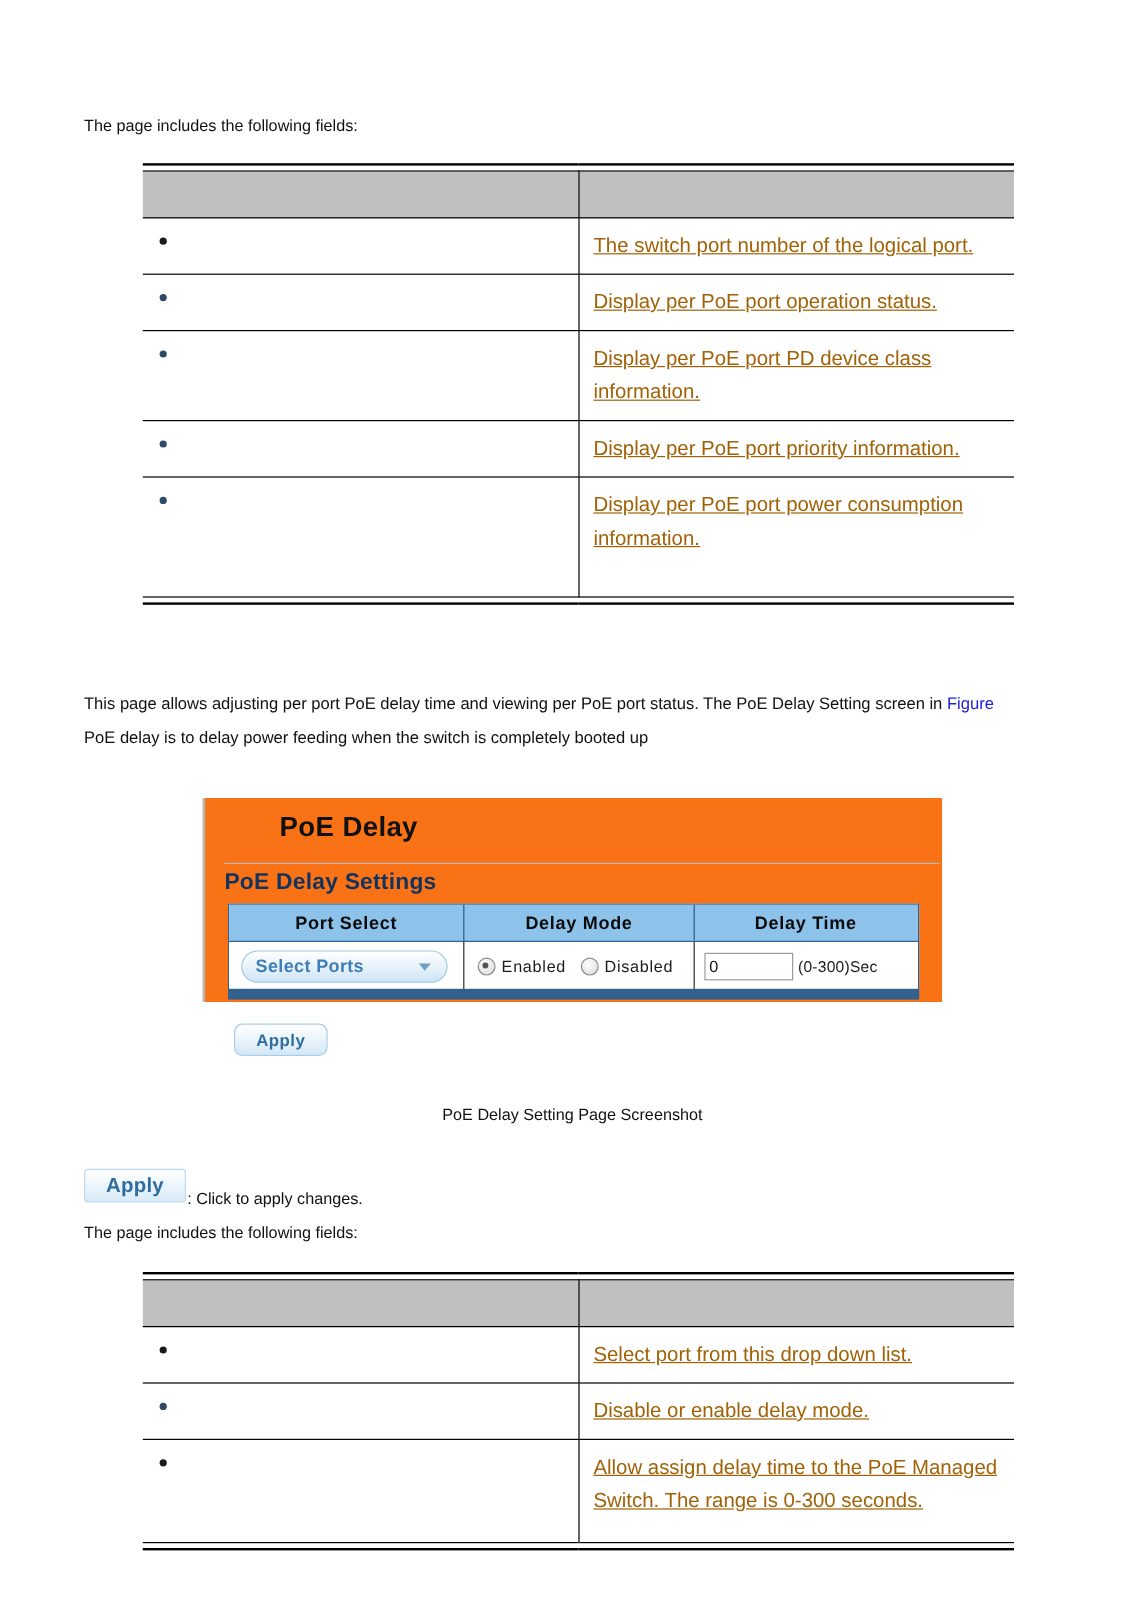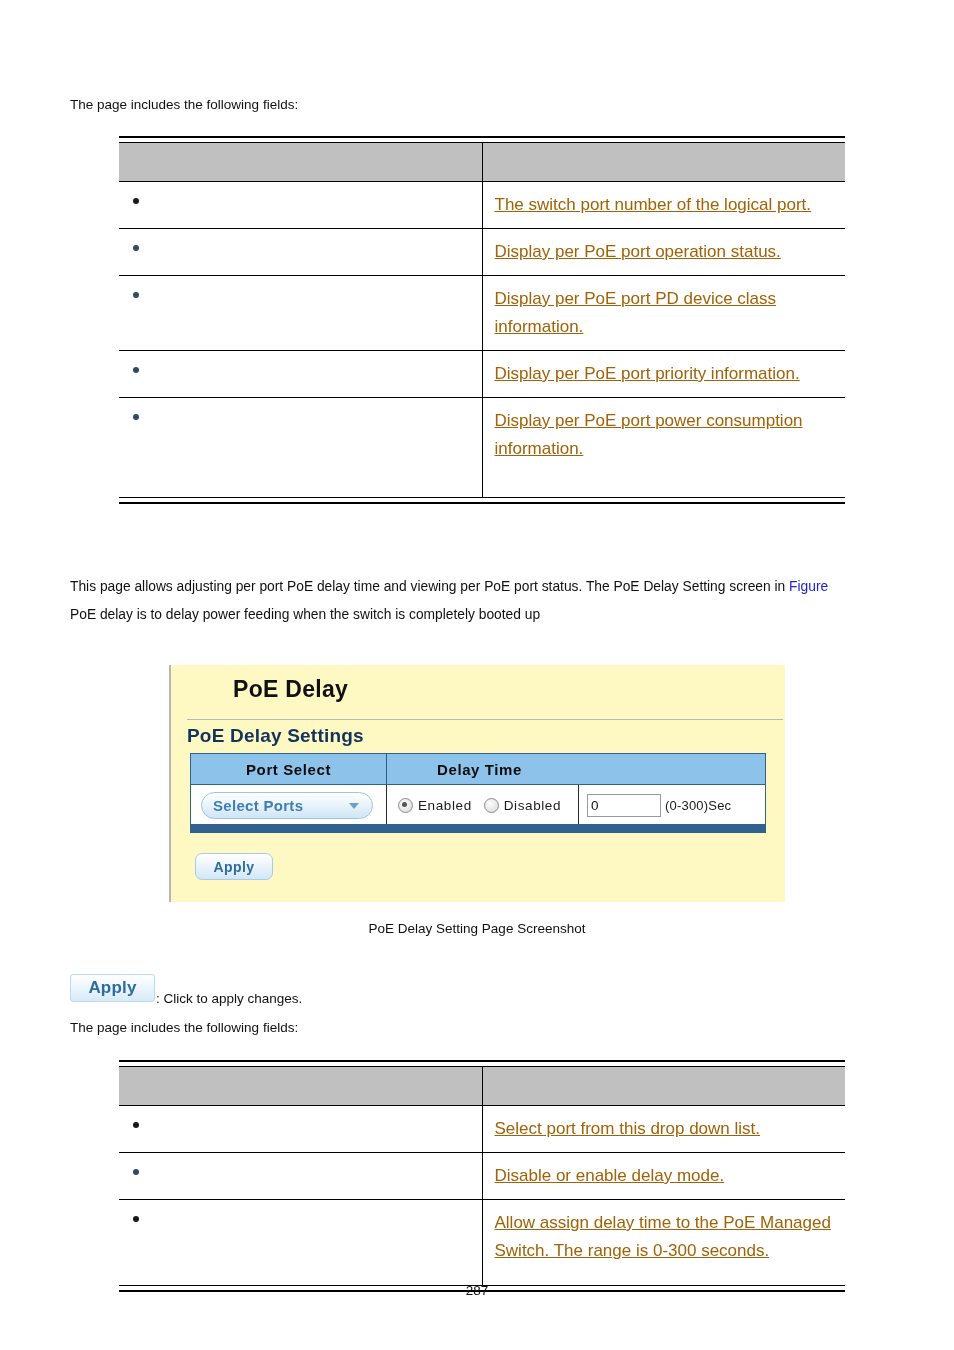--- a/index.html
+++ b/index.html
@@ -107,22 +107,22 @@
     margin-top: 4px;
   }
   .bullet.faint { background: #2e4a66; }
 
   
   .ui-shot {
     position: absolute;
     left: 169px;
     top: 665px;
     width: 616px;
-    height: 237px;
-    background: #fef9c3;
+    height: 170px;
+    background: #f97316;
     border-left: 2px solid #b6b6b6;
     box-sizing: border-box;
   }
   .ui-title {
     position: absolute;
     left: 62px;
     top: 11px;
     font-size: 23px;
     font-weight: bold;
     color: #111;
@@ -423,20 +423,21 @@
 
   <div class="ui-shot">
 
     <div class="ui-title">PoE Delay</div>
     <div class="ui-sep"></div>
     <div class="ui-subtitle">PoE Delay Settings</div>
 
     <div class="ui-table">
       <div class="ui-thead">
         <div class="ui-th c1">Port Select</div>
+        <div class="ui-th c2">Delay Mode</div>
         <div class="ui-th c3">Delay Time</div>
       </div>
 
       <div class="ui-trow">
 
         <div class="ui-td c1">
           <div class="select-ports">
             <span class="sp-label">Select Ports</span>
             <span class="caret"></span>
           </div>
@@ -502,15 +503,14 @@
       </td>
       <td class="v" style="padding-bottom:20px; width:405px; white-space:normal;">Allow assign delay time to the PoE Managed Switch. The range is 0-300 seconds.</td>
     </tr>
 
     <tr>
       <td class="bot-rule" colspan="2"></td>
     </tr>
   </tbody>
     </table>
 
-  <div class="page-num">287</div>
 
 </div>
 
 </body></html>

